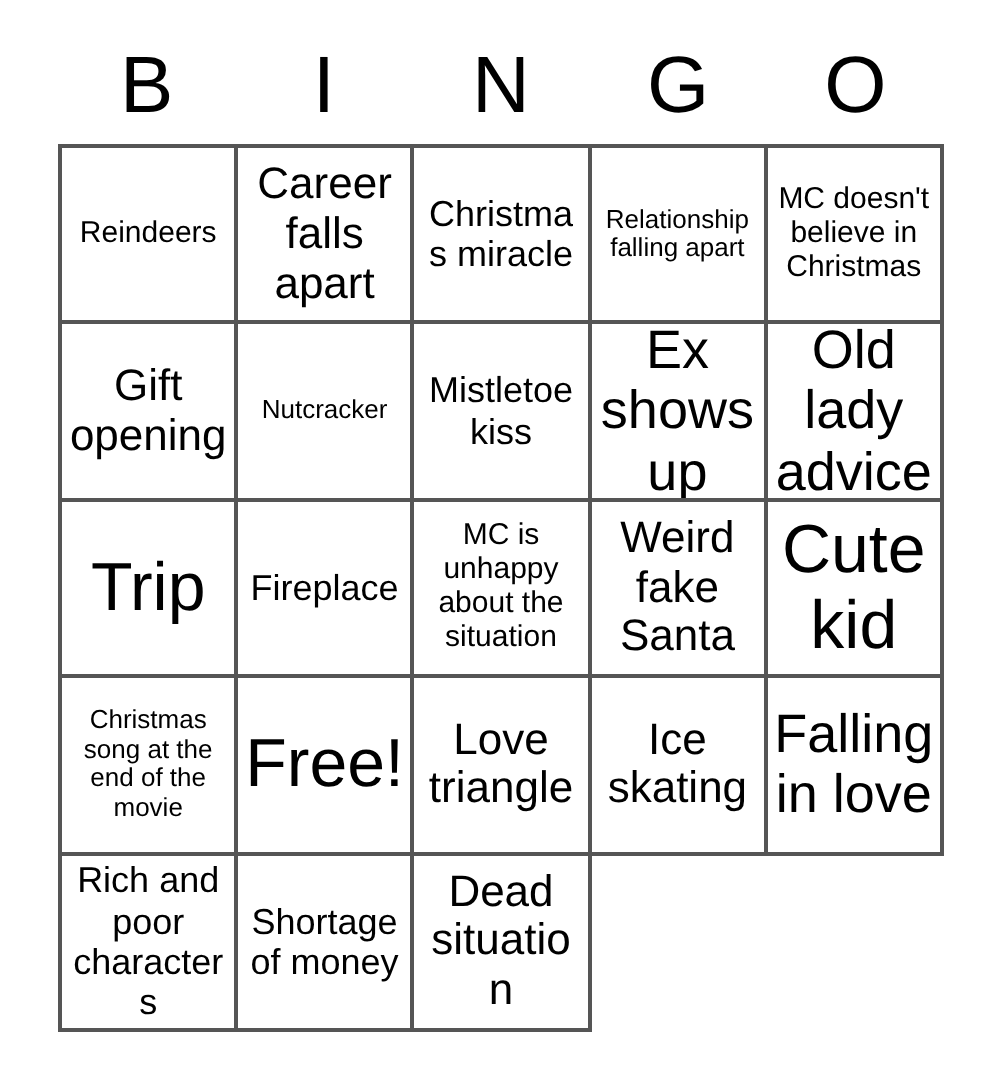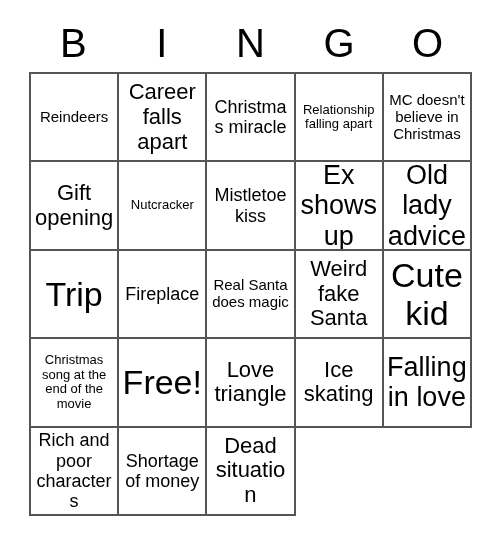--- a/index.html
+++ b/index.html
@@ -135,21 +135,21 @@
         <span class="cell-text">Old lady advice</span>
       </div>
 
     <div class="cell fs-xxl">
         <span class="cell-text">Trip</span>
       </div>
     <div class="cell fs-md">
         <span class="cell-text">Fireplace</span>
       </div>
     <div class="cell fs-sm">
-        <span class="cell-text">Real Santa does magic</span>
+        <span class="cell-text">MC is unhappy about the situation</span>
       </div>
     <div class="cell fs-lg">
         <span class="cell-text">Weird fake Santa</span>
       </div>
 
     <div class="cell fs-xxl">
         <span class="cell-text">Cute kid</span>
       </div>
     <div class="cell fs-xs">
         <span class="cell-text">Christmas song at the end of the movie</span>

